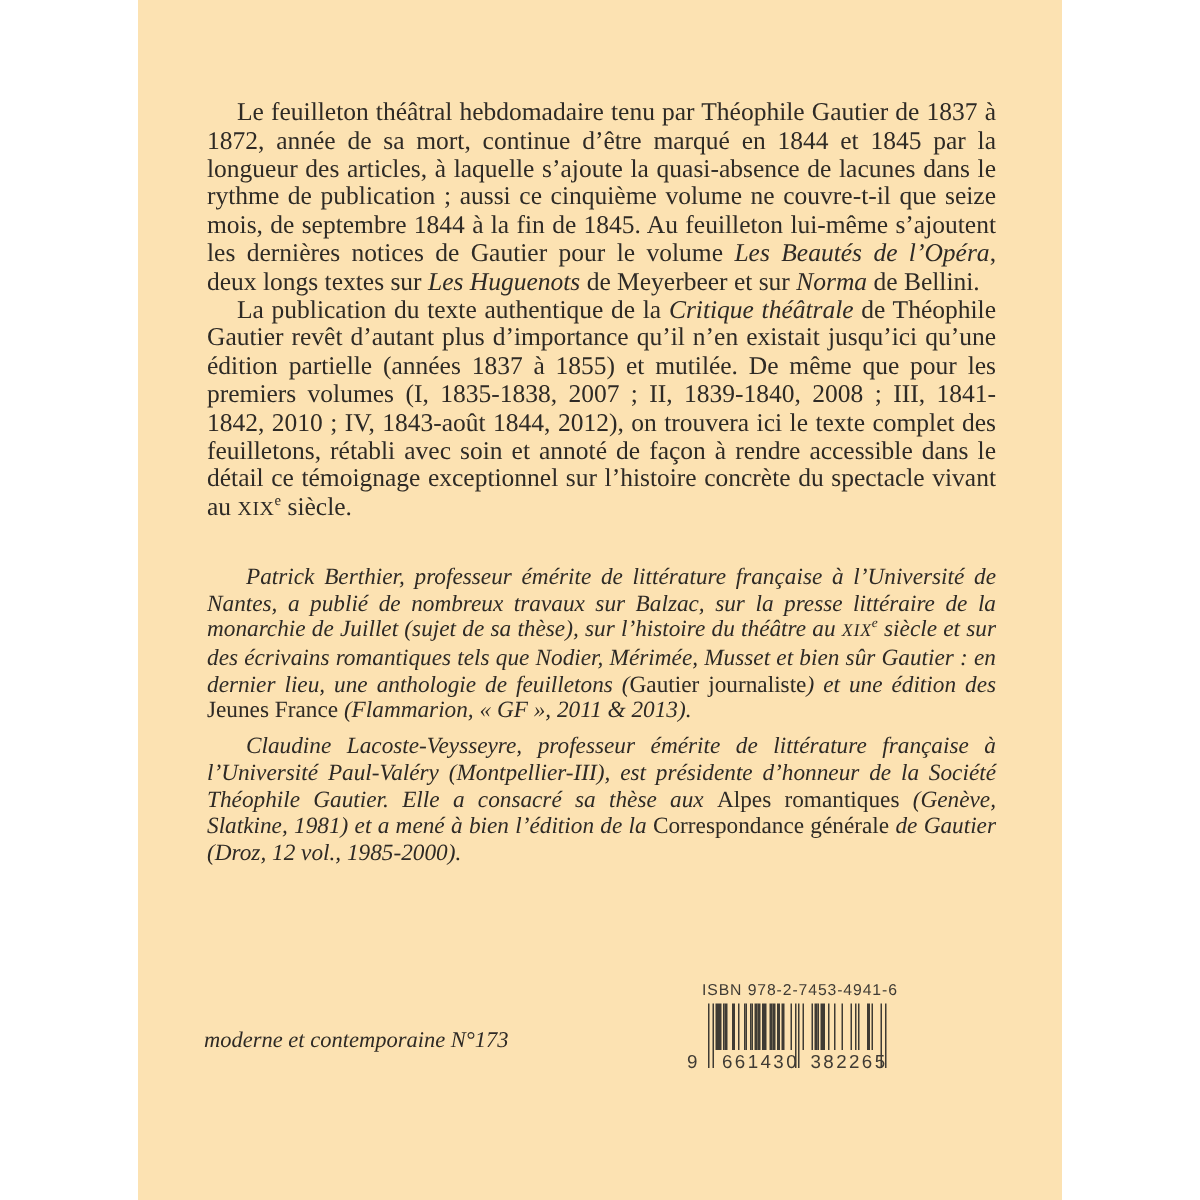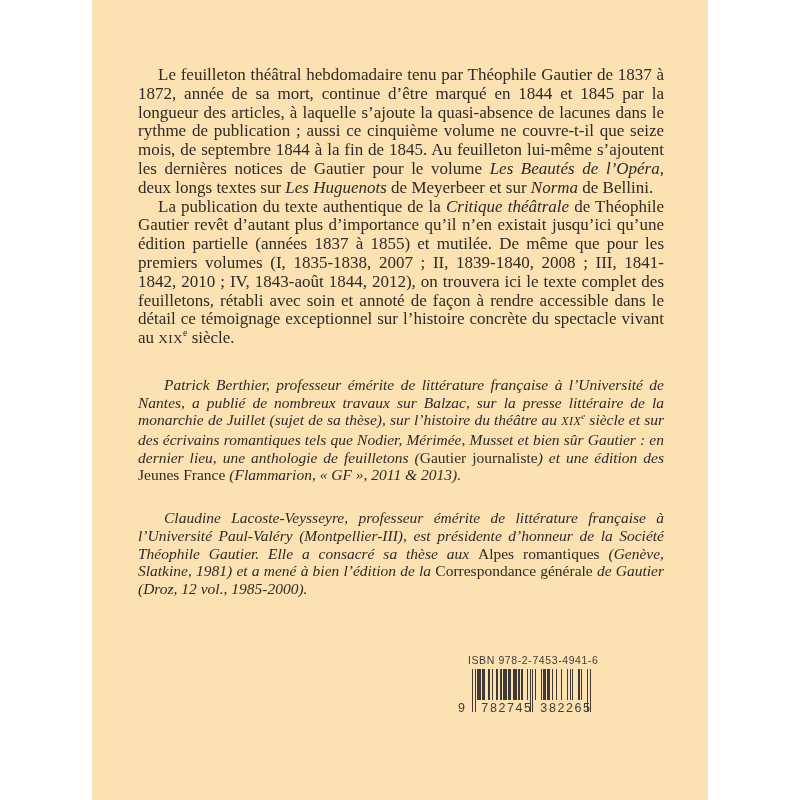--- a/index.html
+++ b/index.html
@@ -13,21 +13,21 @@
     position:absolute;left:92px;top:0;width:616px;height:800px;
     background:var(--cover);
     padding:66px 44px 0 46px;
   }
   .body-text p{
     font-size:17px;line-height:18.8px;text-align:justify;text-indent:20px;
     text-justify:inter-word;
   }
   .bio{margin-top:0;}
   p.bio1{margin-top:27px;font-family:Liberation Serif, serif;}
-  p.bio2{margin-top:25px;}
+  p.bio2{margin-top:6px;}
   .bio{font-size:15.5px !important;line-height:17.7px !important;font-style:italic;text-indent:26px !important;}
   .seg-r{font-style:normal;}
   .seg-i{font-style:italic;}
   .seg-sc{font-style:normal;font-size:.78em;letter-spacing:.4px;}
   .seg-isc{font-style:italic;font-size:.78em;letter-spacing:.4px;}
   .seg-sup{font-style:normal;vertical-align:super;font-size:.58em;line-height:0;}
   .seg-isup{font-style:italic;vertical-align:super;font-size:.58em;line-height:0;}
   .series{
     position:absolute;left:44px;top:684px;
     font-style:italic;font-size:15px;line-height:20px;color:var(--ink);
@@ -56,26 +56,27 @@
   <div class="cover">
 
     <div class="body-text">
       <p><span class="seg-r">Le feuilleton théâtral hebdomadaire tenu par Théophile Gautier de 1837 à 1872, année de sa mort, continue d’être marqué en 1844 et 1845 par la longueur des articles, à laquelle s’ajoute la quasi-absence de lacunes dans le rythme de publication ; aussi ce cinquième volume ne couvre-t-il que seize mois, de septembre 1844 à la fin de 1845. Au feuilleton lui-même s’ajoutent les dernières notices de Gautier pour le volume </span><span class="seg-i">Les Beautés de l’Opéra</span><span class="seg-r">, deux longs textes sur </span><span class="seg-i">Les Huguenots</span><span class="seg-r"> de Meyerbeer et sur </span><span class="seg-i">Norma</span><span class="seg-r"> de Bellini.</span></p>
       <p><span class="seg-r">La publication du texte authentique de la </span><span class="seg-i">Critique théâtrale</span><span class="seg-r"> de Théophile Gautier revêt d’autant plus d’importance qu’il n’en existait jusqu’ici qu’une édition partielle (années 1837 à 1855) et mutilée. De même que pour les premiers volumes (I, 1835-1838, 2007 ; II, 1839-1840, 2008 ; III, 1841-1842, 2010 ; IV, 1843-août 1844, 2012), on trouvera ici le texte complet des feuilletons, rétabli avec soin et annoté de façon à rendre accessible dans le détail ce témoignage exceptionnel sur l’histoire concrète du spectacle vivant au </span><span class="seg-sc">XIX</span><span class="seg-sup">e</span><span class="seg-r"> siècle.</span></p>
       <p class="bio bio1"><span class="seg-i">Patrick Berthier, professeur émérite de littérature française à l’Université de Nantes, a publié de nombreux travaux sur Balzac, sur la presse littéraire de la monarchie de Juillet (sujet de sa thèse), sur l’histoire du théâtre au </span><span class="seg-isc">XIX</span><span class="seg-isup">e</span><span class="seg-i"> siècle et sur des écrivains romantiques tels que Nodier, Mérimée, Musset et bien sûr Gautier : en dernier lieu, une anthologie de feuilletons (</span><span class="seg-r">Gautier journaliste</span><span class="seg-i">) et une édition des </span><span class="seg-r">Jeunes France</span><span class="seg-i"> (Flammarion, « GF », 2011 &amp; 2013).</span></p>
       <p class="bio bio2"><span class="seg-i">Claudine Lacoste-Veysseyre, professeur émérite de littérature française à l’Université Paul-Valéry (Montpellier-III), est présidente d’honneur de la Société Théophile Gautier. Elle a consacré sa thèse aux </span><span class="seg-r">Alpes romantiques</span><span class="seg-i"> (Genève, Slatkine, 1981) et a mené à bien l’édition de la </span><span class="seg-r">Correspondance générale</span><span class="seg-i"> de Gautier (Droz, 12 vol., 1985-2000).</span></p>
     </div>
 
     <div class="series">
+      <div>moderne et contemporaine N°173</div>
     </div>
 
     <div class="isbn-block">
       <div class="isbn-label">ISBN 978-2-7453-4941-6</div>
       <div class="barcode"><i style="height: 43px;"></i><i style="height: 43px; background: transparent;"></i><i style="height: 43px;"></i><i style="height: 31px; background: transparent;"></i><i style="height: 31px;"></i><i style="height: 31px;"></i><i style="height: 31px;"></i><i style="height: 31px; background: transparent;"></i><i style="height: 31px;"></i><i style="height: 31px;"></i><i style="height: 31px; background: transparent;"></i><i style="height: 31px; background: transparent;"></i><i style="height: 31px; background: transparent;"></i><i style="height: 31px;"></i><i style="height: 31px; background: transparent;"></i><i style="height: 31px; background: transparent;"></i><i style="height: 31px;"></i><i style="height: 31px; background: transparent;"></i><i style="height: 31px; background: transparent;"></i><i style="height: 31px;"></i><i style="height: 31px;"></i><i style="height: 31px; background: transparent;"></i><i style="height: 31px;"></i><i style="height: 31px;"></i><i style="height: 31px; background: transparent;"></i><i style="height: 31px;"></i><i style="height: 31px;"></i><i style="height: 31px;"></i><i style="height: 31px; background: transparent;"></i><i style="height: 31px;"></i><i style="height: 31px;"></i><i style="height: 31px; background: transparent;"></i><i style="height: 31px; background: transparent;"></i><i style="height: 31px;"></i><i style="height: 31px;"></i><i style="height: 31px;"></i><i style="height: 31px; background: transparent;"></i><i style="height: 31px;"></i><i style="height: 31px; background: transparent;"></i><i style="height: 31px;"></i><i style="height: 31px;"></i><i style="height: 31px; background: transparent;"></i><i style="height: 31px; background: transparent;"></i><i style="height: 31px; background: transparent;"></i><i style="height: 31px;"></i><i style="height: 43px; background: transparent;"></i><i style="height: 43px;"></i><i style="height: 43px; background: transparent;"></i><i style="height: 43px;"></i><i style="height: 43px; background: transparent;"></i><i style="height: 31px;"></i><i style="height: 31px; background: transparent;"></i><i style="height: 31px; background: transparent;"></i><i style="height: 31px; background: transparent;"></i><i style="height: 31px; background: transparent;"></i><i style="height: 31px;"></i><i style="height: 31px; background: transparent;"></i><i style="height: 31px;"></i><i style="height: 31px;"></i><i style="height: 31px; background: transparent;"></i><i style="height: 31px;"></i><i style="height: 31px;"></i><i style="height: 31px; background: transparent;"></i><i style="height: 31px; background: transparent;"></i><i style="height: 31px;"></i><i style="height: 31px; background: transparent;"></i><i style="height: 31px; background: transparent;"></i><i style="height: 31px;"></i><i style="height: 31px; background: transparent;"></i><i style="height: 31px; background: transparent;"></i><i style="height: 31px; background: transparent;"></i><i style="height: 31px;"></i><i style="height: 31px; background: transparent;"></i><i style="height: 31px; background: transparent;"></i><i style="height: 31px; background: transparent;"></i><i style="height: 31px; background: transparent;"></i><i style="height: 31px;"></i><i style="height: 31px; background: transparent;"></i><i style="height: 31px;"></i><i style="height: 31px; background: transparent;"></i><i style="height: 31px;"></i><i style="height: 31px; background: transparent;"></i><i style="height: 31px; background: transparent;"></i><i style="height: 31px; background: transparent;"></i><i style="height: 31px; background: transparent;"></i><i style="height: 31px;"></i><i style="height: 31px; background: transparent;"></i><i style="height: 31px;"></i><i style="height: 31px; background: transparent;"></i><i style="height: 31px; background: transparent;"></i><i style="height: 31px; background: transparent;"></i><i style="height: 31px; background: transparent;"></i><i style="height: 43px;"></i><i style="height: 43px; background: transparent;"></i><i style="height: 43px;"></i></div>
       <div class="ean-row">
         <span class="ean-first">9</span>
-        <span class="ean-g1">782745</span>
+        <span class="ean-g1">661430</span>
         <span class="ean-g2">382265</span>
       </div>
     </div>
 
   </div>
 </div>
 
 </body></html>

